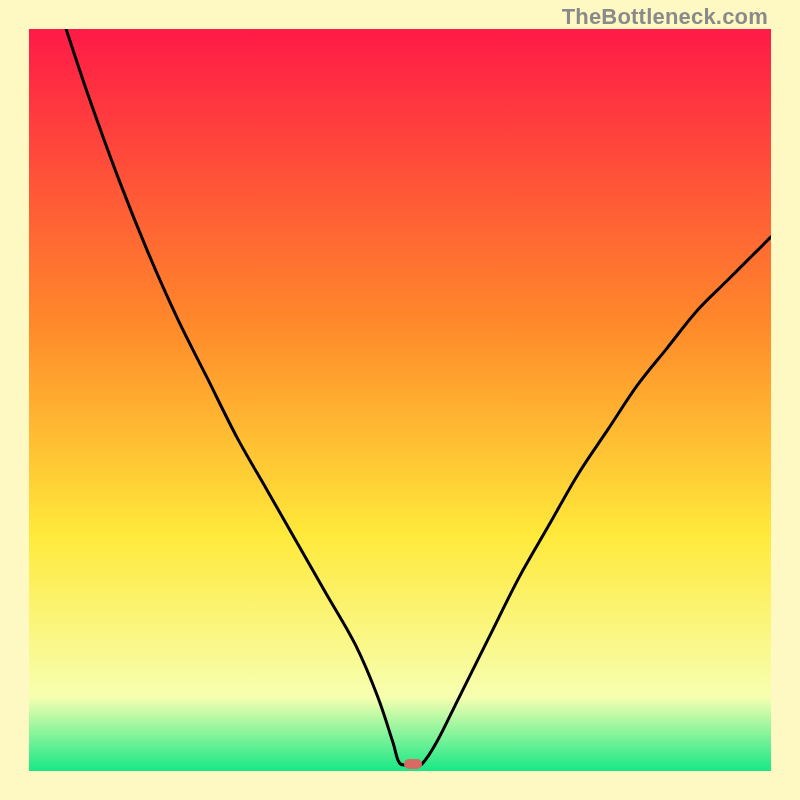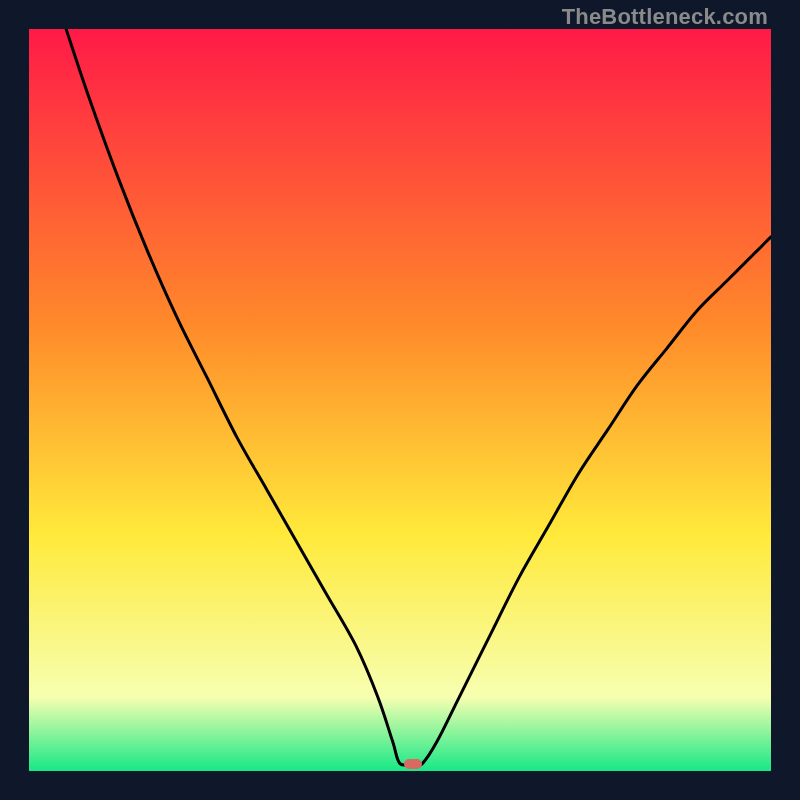--- a/index.html
+++ b/index.html
@@ -9,21 +9,21 @@
     height: 800px;
     background: #000;
     overflow: hidden;
   }
   .frame {
     position: absolute;
     left: 0;
     top: 0;
     width: 800px;
     height: 800px;
-    background: #0f172a;
+    background: #fef9c3;
   }
   .plot {
     position: absolute;
     left: 29px;
     top: 29px;
     width: 742px;
     height: 742px;
     overflow: hidden;
   }
   .gradient {

